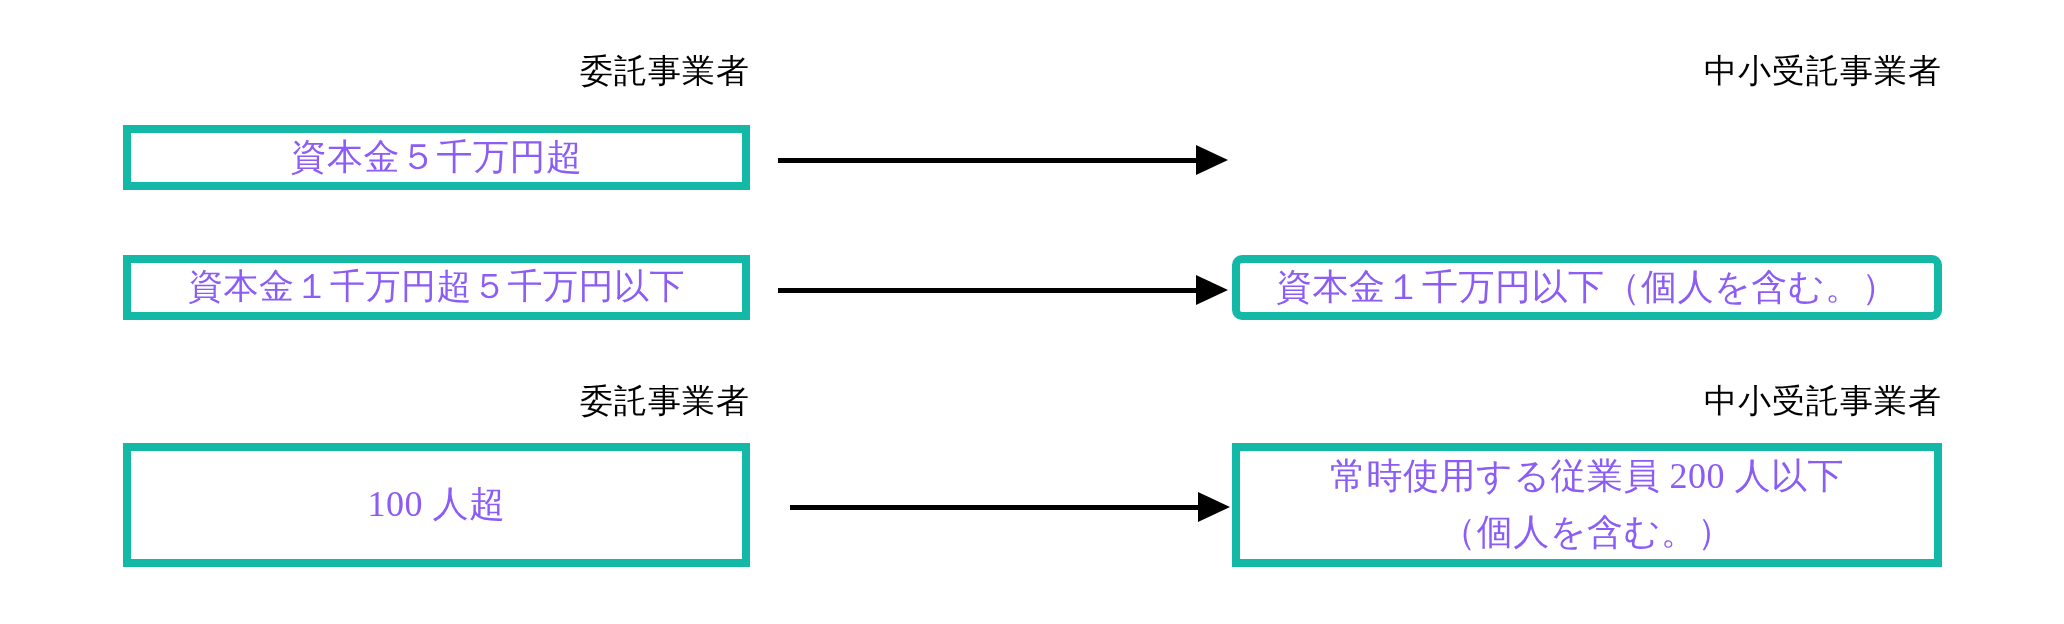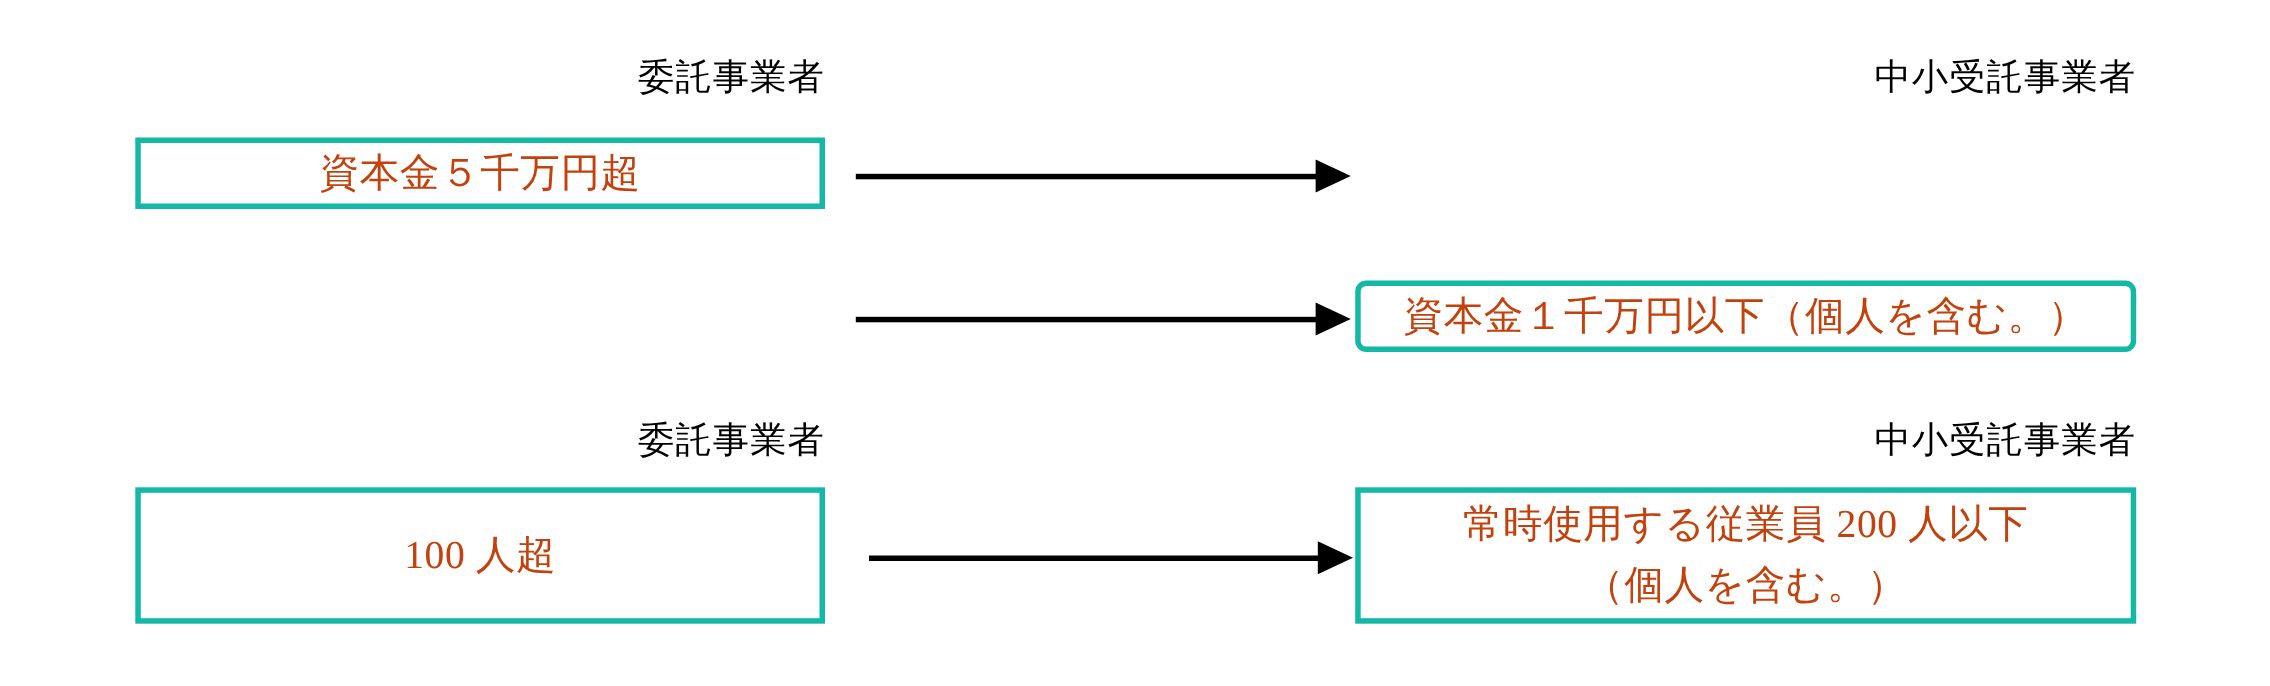--- a/index.html
+++ b/index.html
@@ -28,31 +28,31 @@
     line-height: 1;
     letter-spacing: 1px;
     white-space: nowrap;
     color: #000;
   }
 
   
   .box {
     position: absolute;
     box-sizing: border-box;
-    border: 5px solid #14b8a6;
+    border: 8px solid #14b8a6;
     background: #ffffff;
     display: flex;
     flex-direction: column;
     align-items: center;
     justify-content: center;
     text-align: center;
     font-size: 36px;
     line-height: 1.55;
     letter-spacing: 0.5px;
-    color: #c2410c;
+    color: #8b5cf6;
     white-space: nowrap;
   }
   .box .line {
     display: block;
   }
 
   .box.tight {
     font-size: 35px;
   }
 
@@ -90,20 +90,23 @@
   <div class="box" style="left:123px; top:125px; width:627px; height:65px;">
     <span class="line">資本金５千万円超</span>
   </div>
 
   <div class="arrow" style="left:778px; top:158px; width:450px;">
     <span class="shaft" style="width:420px;"></span>
     <span class="head" style="left:418px;"></span>
   </div>
 
 
+  <div class="box tight" style="left:123px; top:255px; width:627px; height:65px;">
+    <span class="line">資本金１千万円超５千万円以下</span>
+  </div>
 
   <div class="arrow" style="left:778px; top:288px; width:450px;">
     <span class="shaft" style="width:420px;"></span>
     <span class="head" style="left:418px;"></span>
   </div>
 
   <div class="box" style="left:1232px; top:255px; width:710px; height:65px;border-radius:10px;">
     <span class="line">資本金１千万円以下（個人を含む。）</span>
   </div>
 

